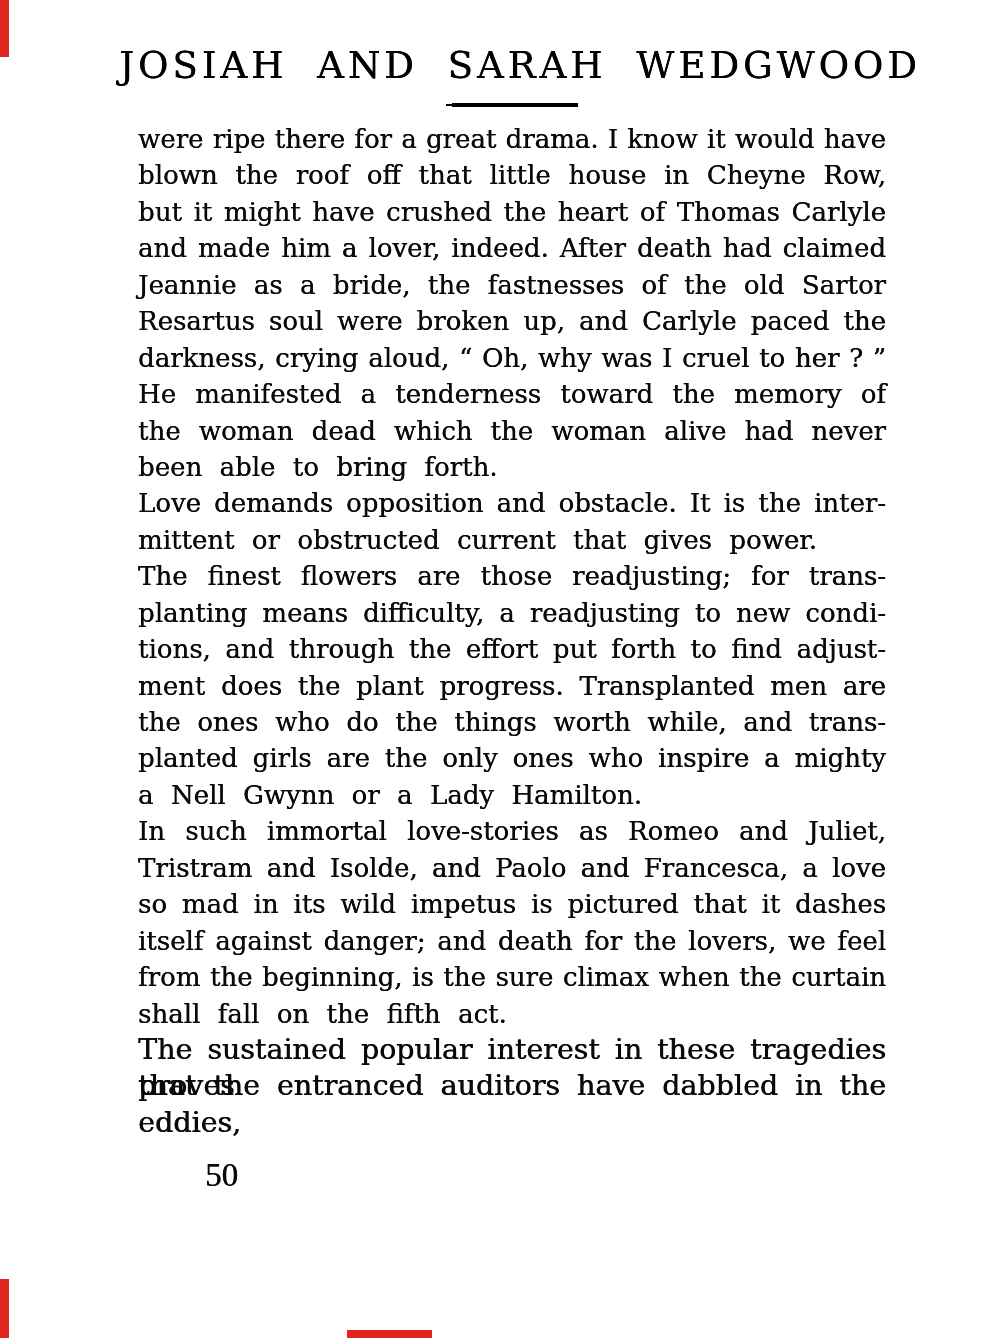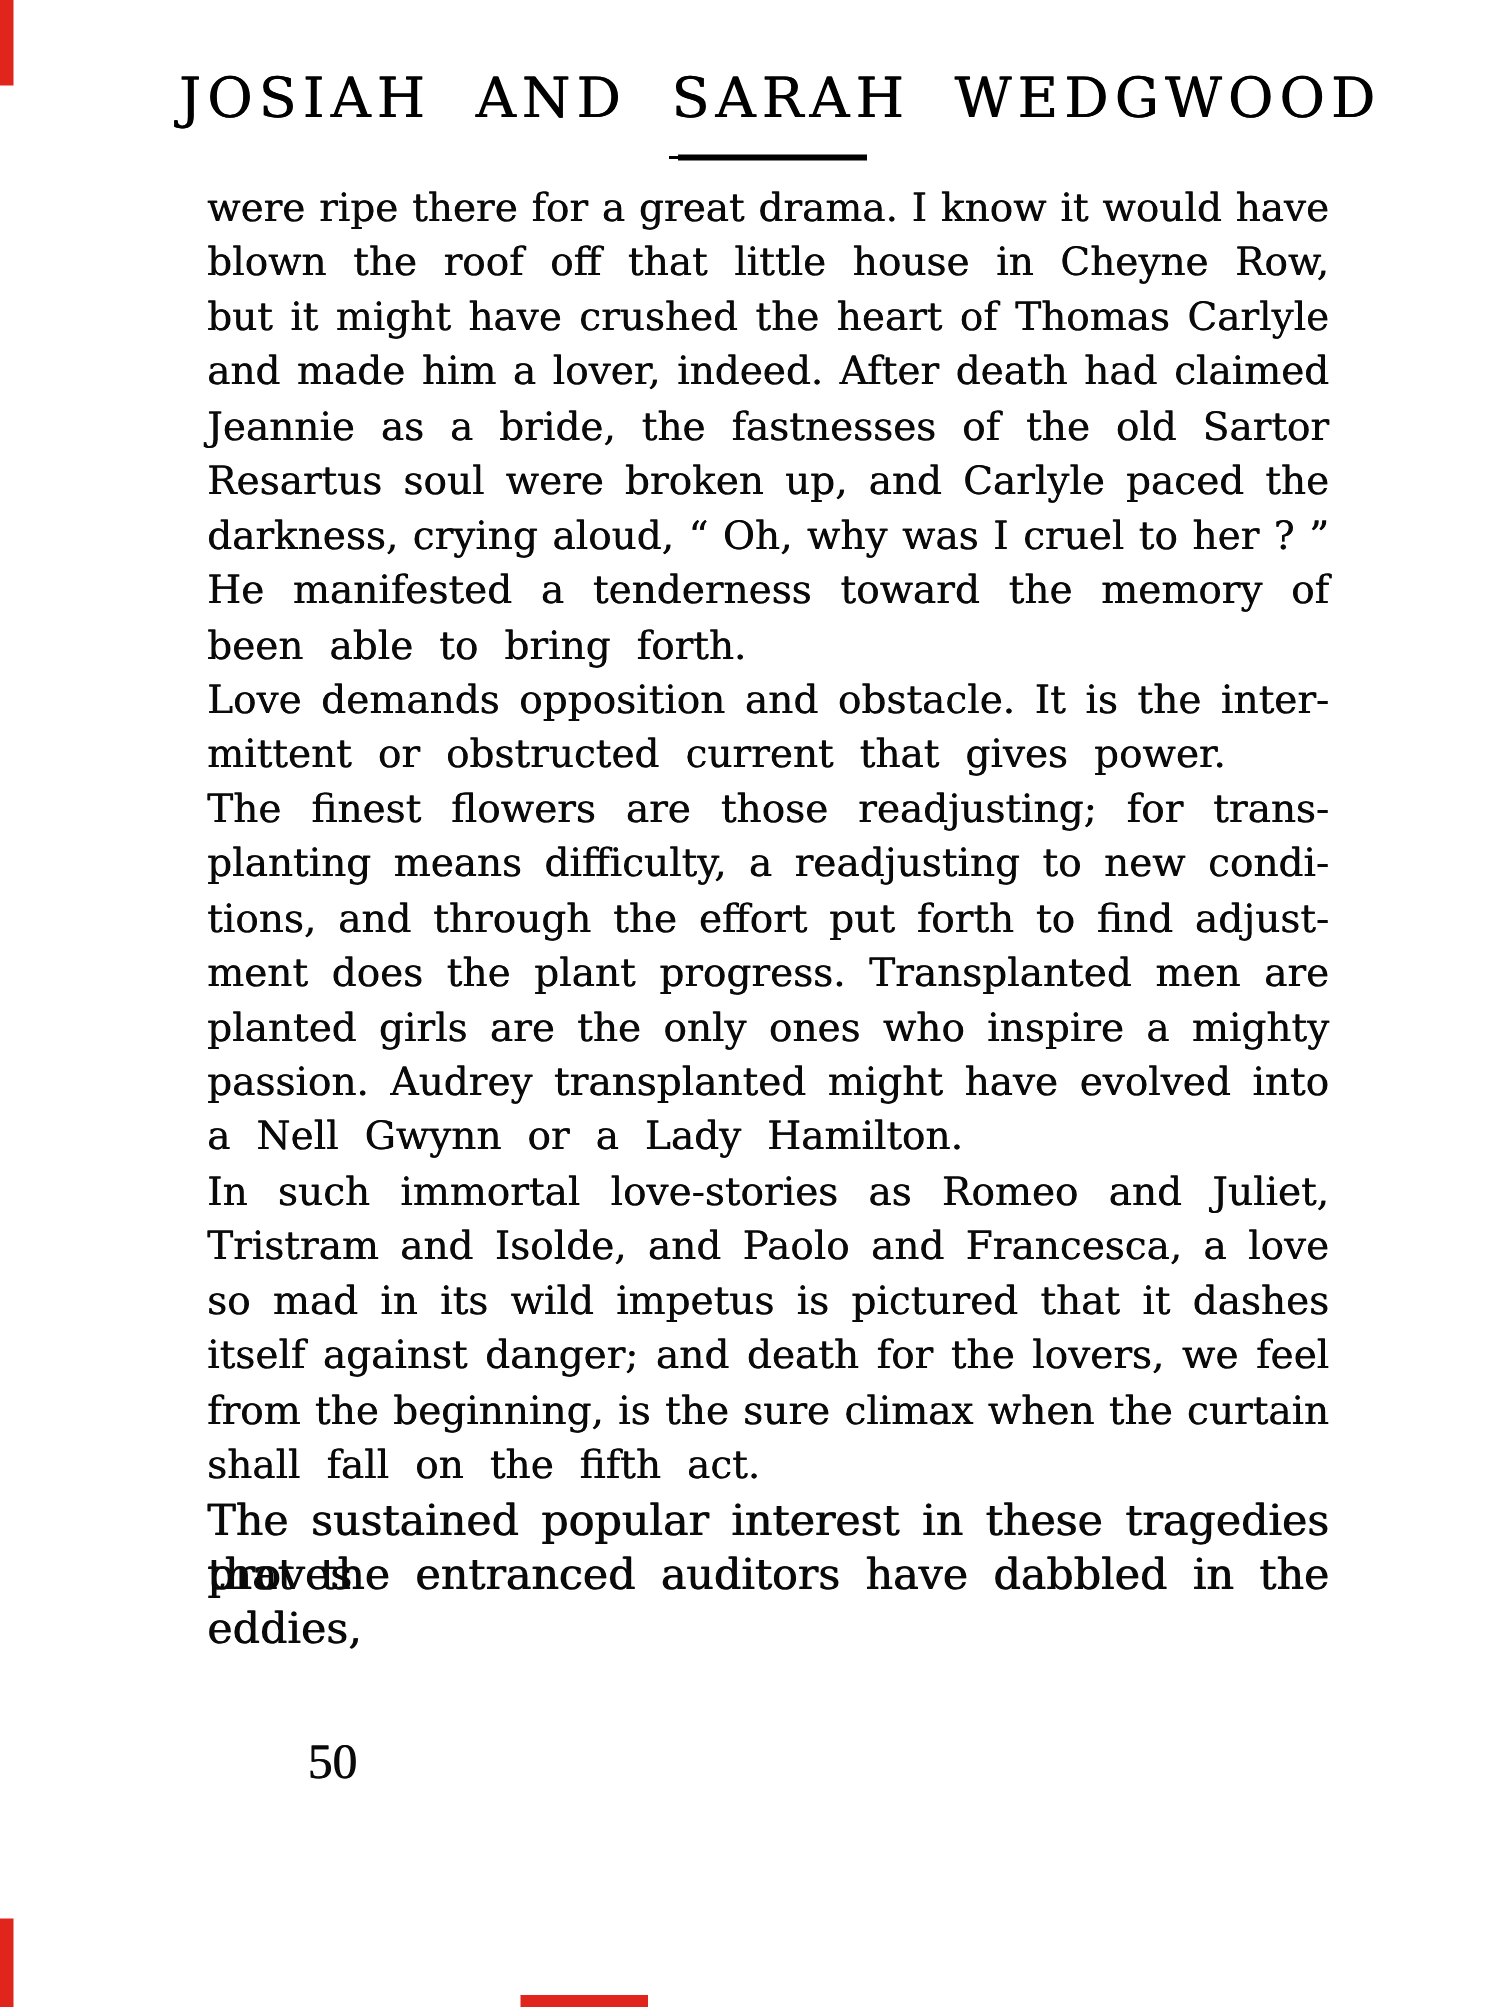--- a/index.html
+++ b/index.html
@@ -99,29 +99,30 @@
 
   <div class="body-text">
       <div class="line">were ripe there for a great drama. I know it would have</div>
       <div class="line">blown the roof off that little house in Cheyne Row,</div>
       <div class="line">but it might have crushed the heart of Thomas Carlyle</div>
       <div class="line">and made him a lover, indeed. After death had claimed</div>
       <div class="line">Jeannie as a bride, the fastnesses of the old Sartor</div>
       <div class="line">Resartus soul were broken up, and Carlyle paced the</div>
       <div class="line">darkness, crying aloud, “ Oh, why was I cruel to her ? ”</div>
       <div class="line">He manifested a tenderness toward the memory of</div>
+      <div class="line">the woman dead which the woman alive had never</div>
       <div class="line nj">been able to bring forth.</div>
       <div class="line">Love demands opposition and obstacle. It is the inter-</div>
       <div class="line nj">mittent or obstructed current that gives power.</div>
       <div class="line">The finest flowers are those readjusting; for trans-</div>
       <div class="line">planting means difficulty, a readjusting to new condi-</div>
       <div class="line">tions, and through the effort put forth to find adjust-</div>
       <div class="line">ment does the plant progress. Transplanted men are</div>
+      <div class="line">the ones who do the things worth while, and trans-</div>
       <div class="line">planted girls are the only ones who inspire a mighty</div>
-      <div class="line">passion. Audrey transplanted might have evolved into</div>
       <div class="line nj">a Nell Gwynn or a Lady Hamilton.</div>
       <div class="line">In such immortal love-stories as Romeo and Juliet,</div>
       <div class="line">Tristram and Isolde, and Paolo and Francesca, a love</div>
       <div class="line">so mad in its wild impetus is pictured that it dashes</div>
       <div class="line">itself against danger; and death for the lovers, we feel</div>
       <div class="line">from the beginning, is the sure climax when the curtain</div>
       <div class="line nj">shall fall on the fifth act.</div>
       <div class="line lg">The sustained popular interest in these tragedies proves</div>
       <div class="line lg">that the entranced auditors have dabbled in the eddies,</div>
     </div>

